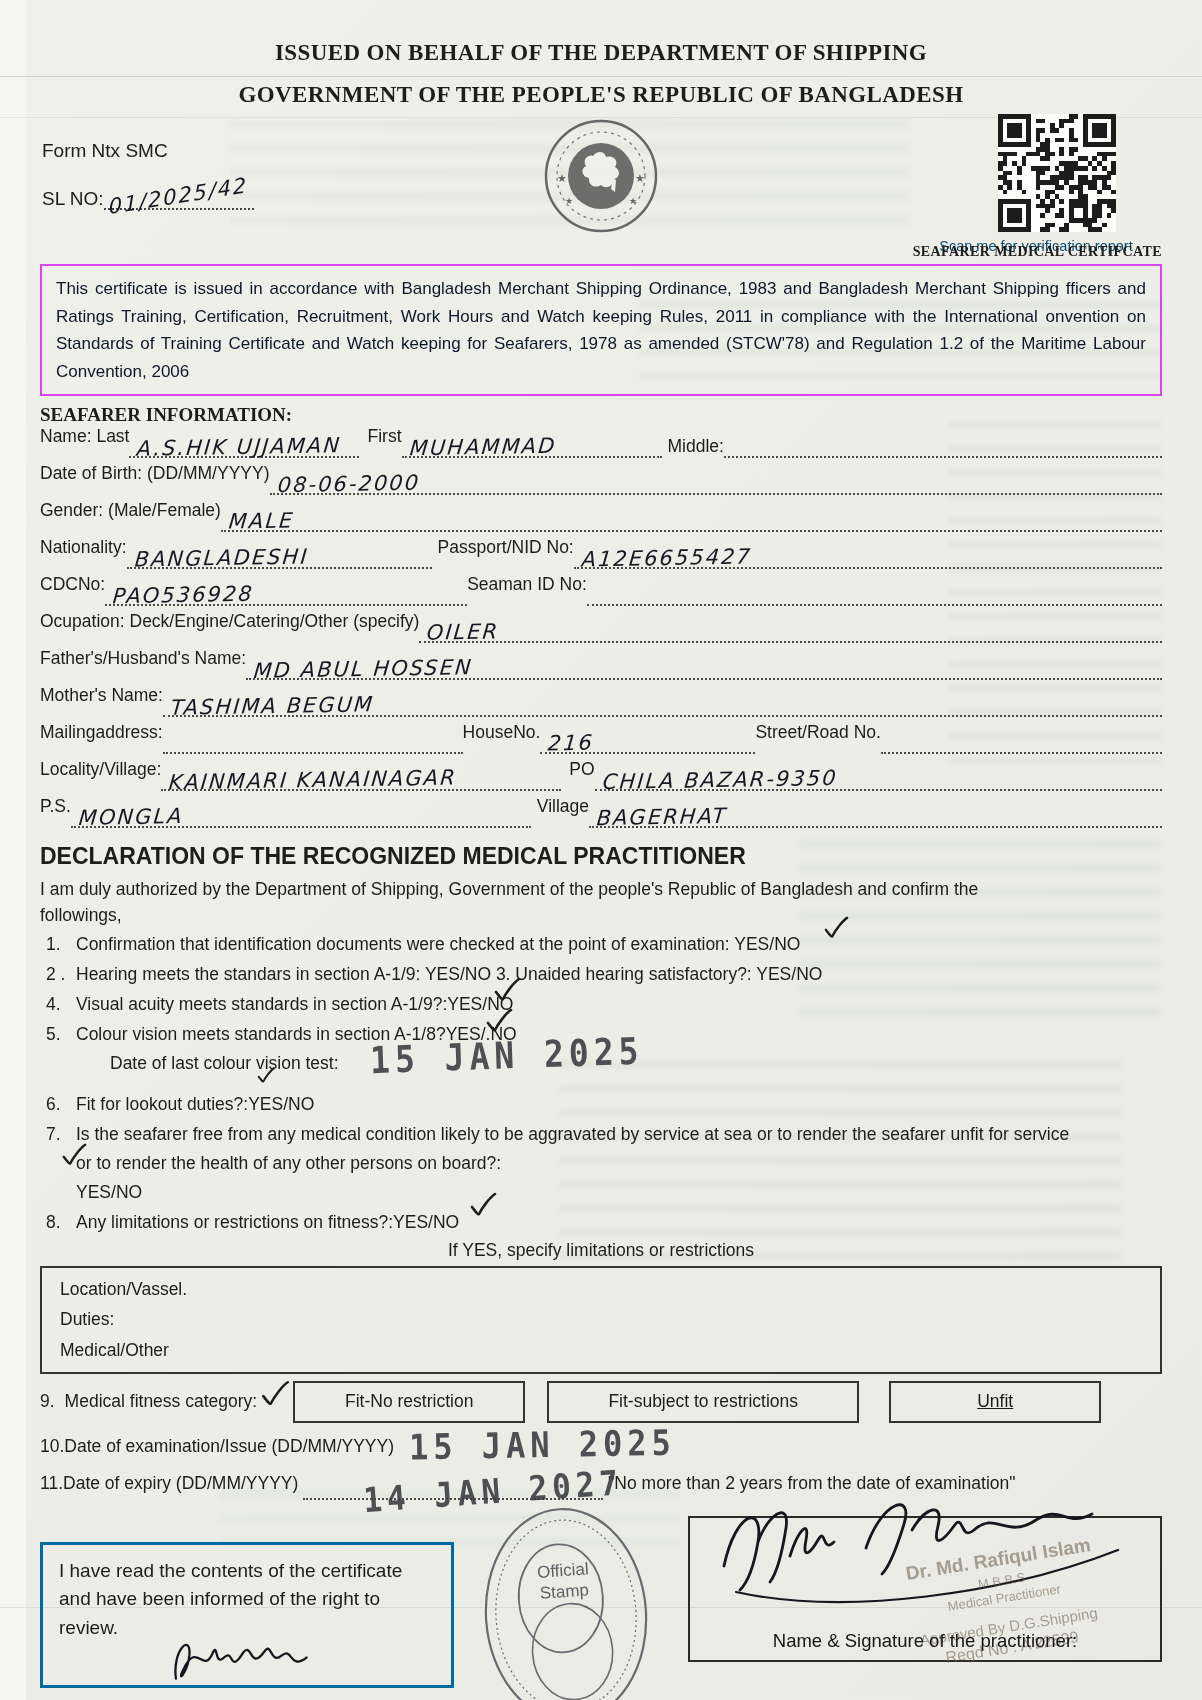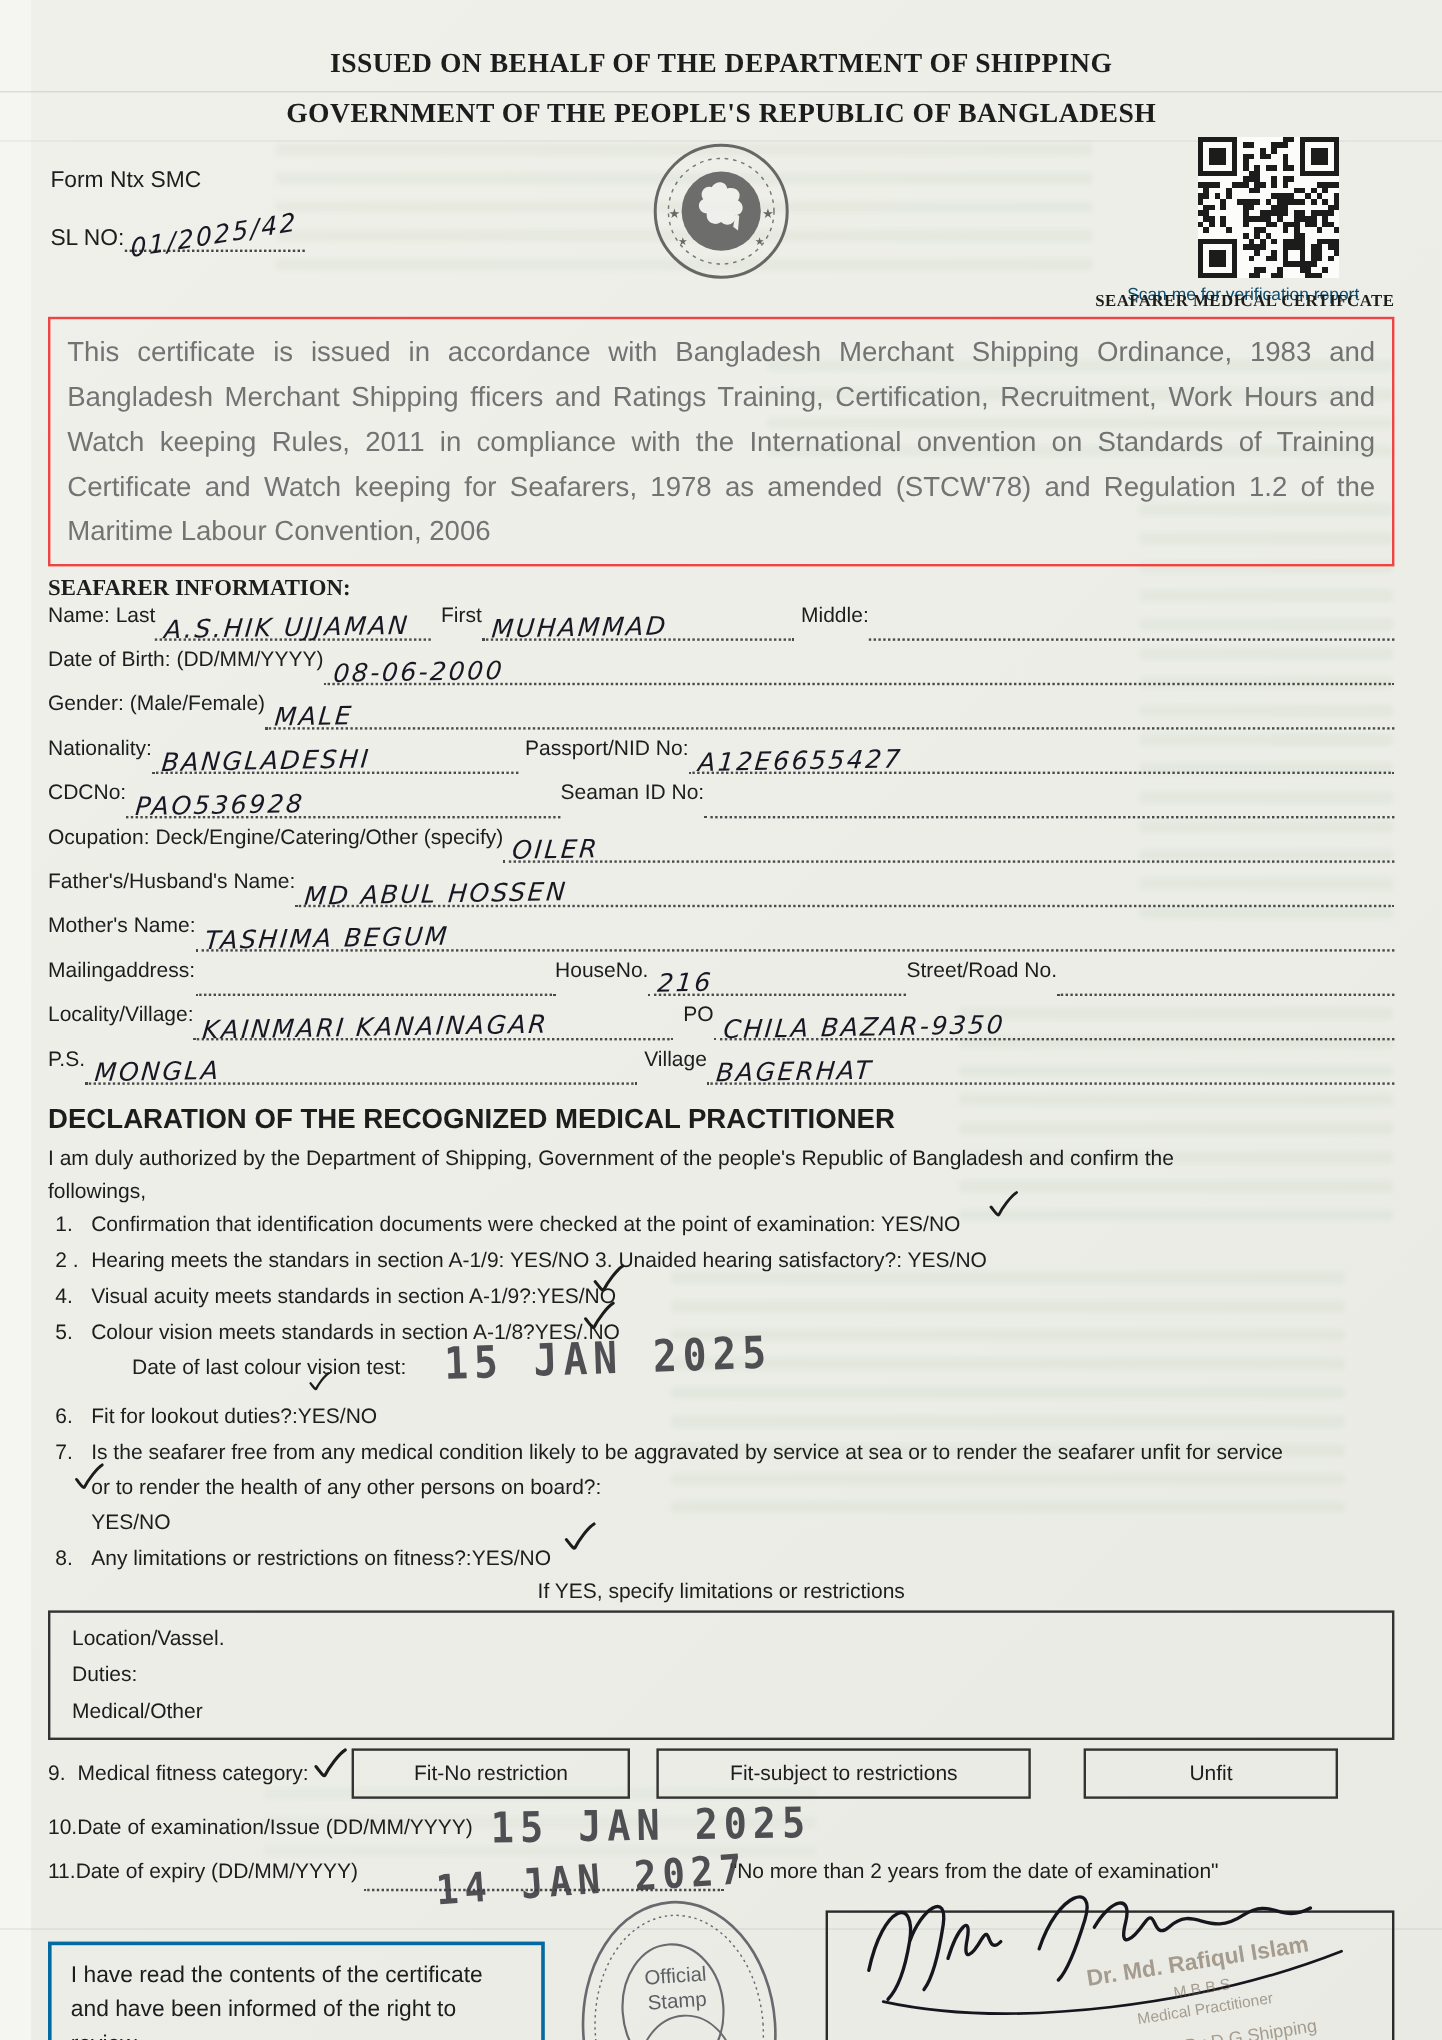--- a/index.html
+++ b/index.html
@@ -23,22 +23,22 @@
   .slno{position:absolute;left:2px;top:146px;font-size:19px;white-space:nowrap;}
   .slno .dotseg{display:inline-block;width:150px;border-bottom:2px dotted #444;position:relative;height:22px;vertical-align:bottom;}
   .slno .hw{position:absolute;left:4px;bottom:0px;transform:rotate(-9deg) skewX(-8deg);}
   .title{position:absolute;left:0;bottom:-6px;width:100%;text-align:right;
     font-family:"Liberation Serif","DejaVu Serif",serif;font-weight:700;font-size:14px;letter-spacing:.4px;}
   .seal{position:absolute;left:50%;margin-left:-58px;top:78px;opacity:.88;}
   .qr{position:absolute;right:46px;top:74px;}
   .qr-caption{position:absolute;right:-14px;top:198px;width:280px;text-align:center;font-size:14.5px;color:#0c4a6e;}
 
   
-  .intro-box{border:2px solid #ef4444;padding:9px 14px;margin-top:10px;
-    font-size:23px;line-height:1.62;color:#737373;text-align:justify;}
+  .intro-box{border:2px solid #d946ef;padding:9px 14px;margin-top:10px;
+    font-size:17px;line-height:1.62;color:#0f172a;text-align:justify;}
 
   
   .sec-serif{font-family:"Liberation Serif","DejaVu Serif",serif;font-weight:700;font-size:19px;margin-top:8px;}
   .frow{display:flex;height:37px;font-size:17.5px;}
   .lbl{white-space:nowrap;padding-bottom:1px;}
   .seg{flex:1 1 auto;border-bottom:2px dotted #4a4a4a;position:relative;height:30px;}
   .seg .hw{position:absolute;left:8px;bottom:-3px;white-space:nowrap;}
   .hw{font-family:cursive,"DejaVu Sans",sans-serif;font-style:italic;font-size:21px;
     letter-spacing:2px;color:#181824;transform:skewX(-6deg) rotate(-1deg);display:inline-block;}
 
@@ -339,21 +339,21 @@
 
   <div class="frow">
     <span class="lbl">Name: Last</span>
     <span class="seg" style="flex:0 0 230px;">
         <span class="hw">A.S.HIK UJJAMAN</span>
       </span>
     <span class="lbl" style="padding-left:8px;">First</span>
     <span class="seg" style="flex:0 0 260px;">
         <span class="hw">MUHAMMAD</span>
       </span>
-    <span class="lbl" style="padding-left:6px;">Middle:</span>
+    <span class="lbl" style="padding-left:6px;margin-top:10px;">Middle:</span>
     <span class="seg"></span>
   </div>
 
   <div class="frow">
     <span class="lbl">Date of Birth: (DD/MM/YYYY)</span>
     <span class="seg">
         <span class="hw">08-06-2000</span>
       </span>
   </div>
 
@@ -513,21 +513,21 @@
     <span>Medical fitness category:</span>
     <svg width="32" height="30" viewBox="0 0 30 26" style="margin:-16px 2px 0 2px;">
         <path d="M4 15 C8 20 10 23 11 22 C14 16 22 5 27 2" fill="none" stroke="#1c1c1c" stroke-width="2.4" stroke-linecap="round"></path>
       </svg>
     <div class="fitbox" style="width:228px;">
         <span>Fit-No restriction</span>
       </div>
     <div class="fitbox" style="width:308px;margin-left:22px;">
         <span>Fit-subject to restrictions</span>
       </div>
-    <div class="fitbox" style="width:208px;margin-left:44px;">
+    <div class="fitbox" style="width:208px;margin-left:30px;text-decoration:underline;">
         <span>Unfit</span>
       </div>
   </div>
 
   <div class="d1011">
     <span>10.Date of examination/Issue (DD/MM/YYYY)</span>
     <span class="stamp" style="font-size:32px;margin-left:10px;transform:rotate(-1deg) scaleY(1.1);vertical-align:-4px;">15 JAN 2025</span>
   </div>
 
   <div class="d1011">

